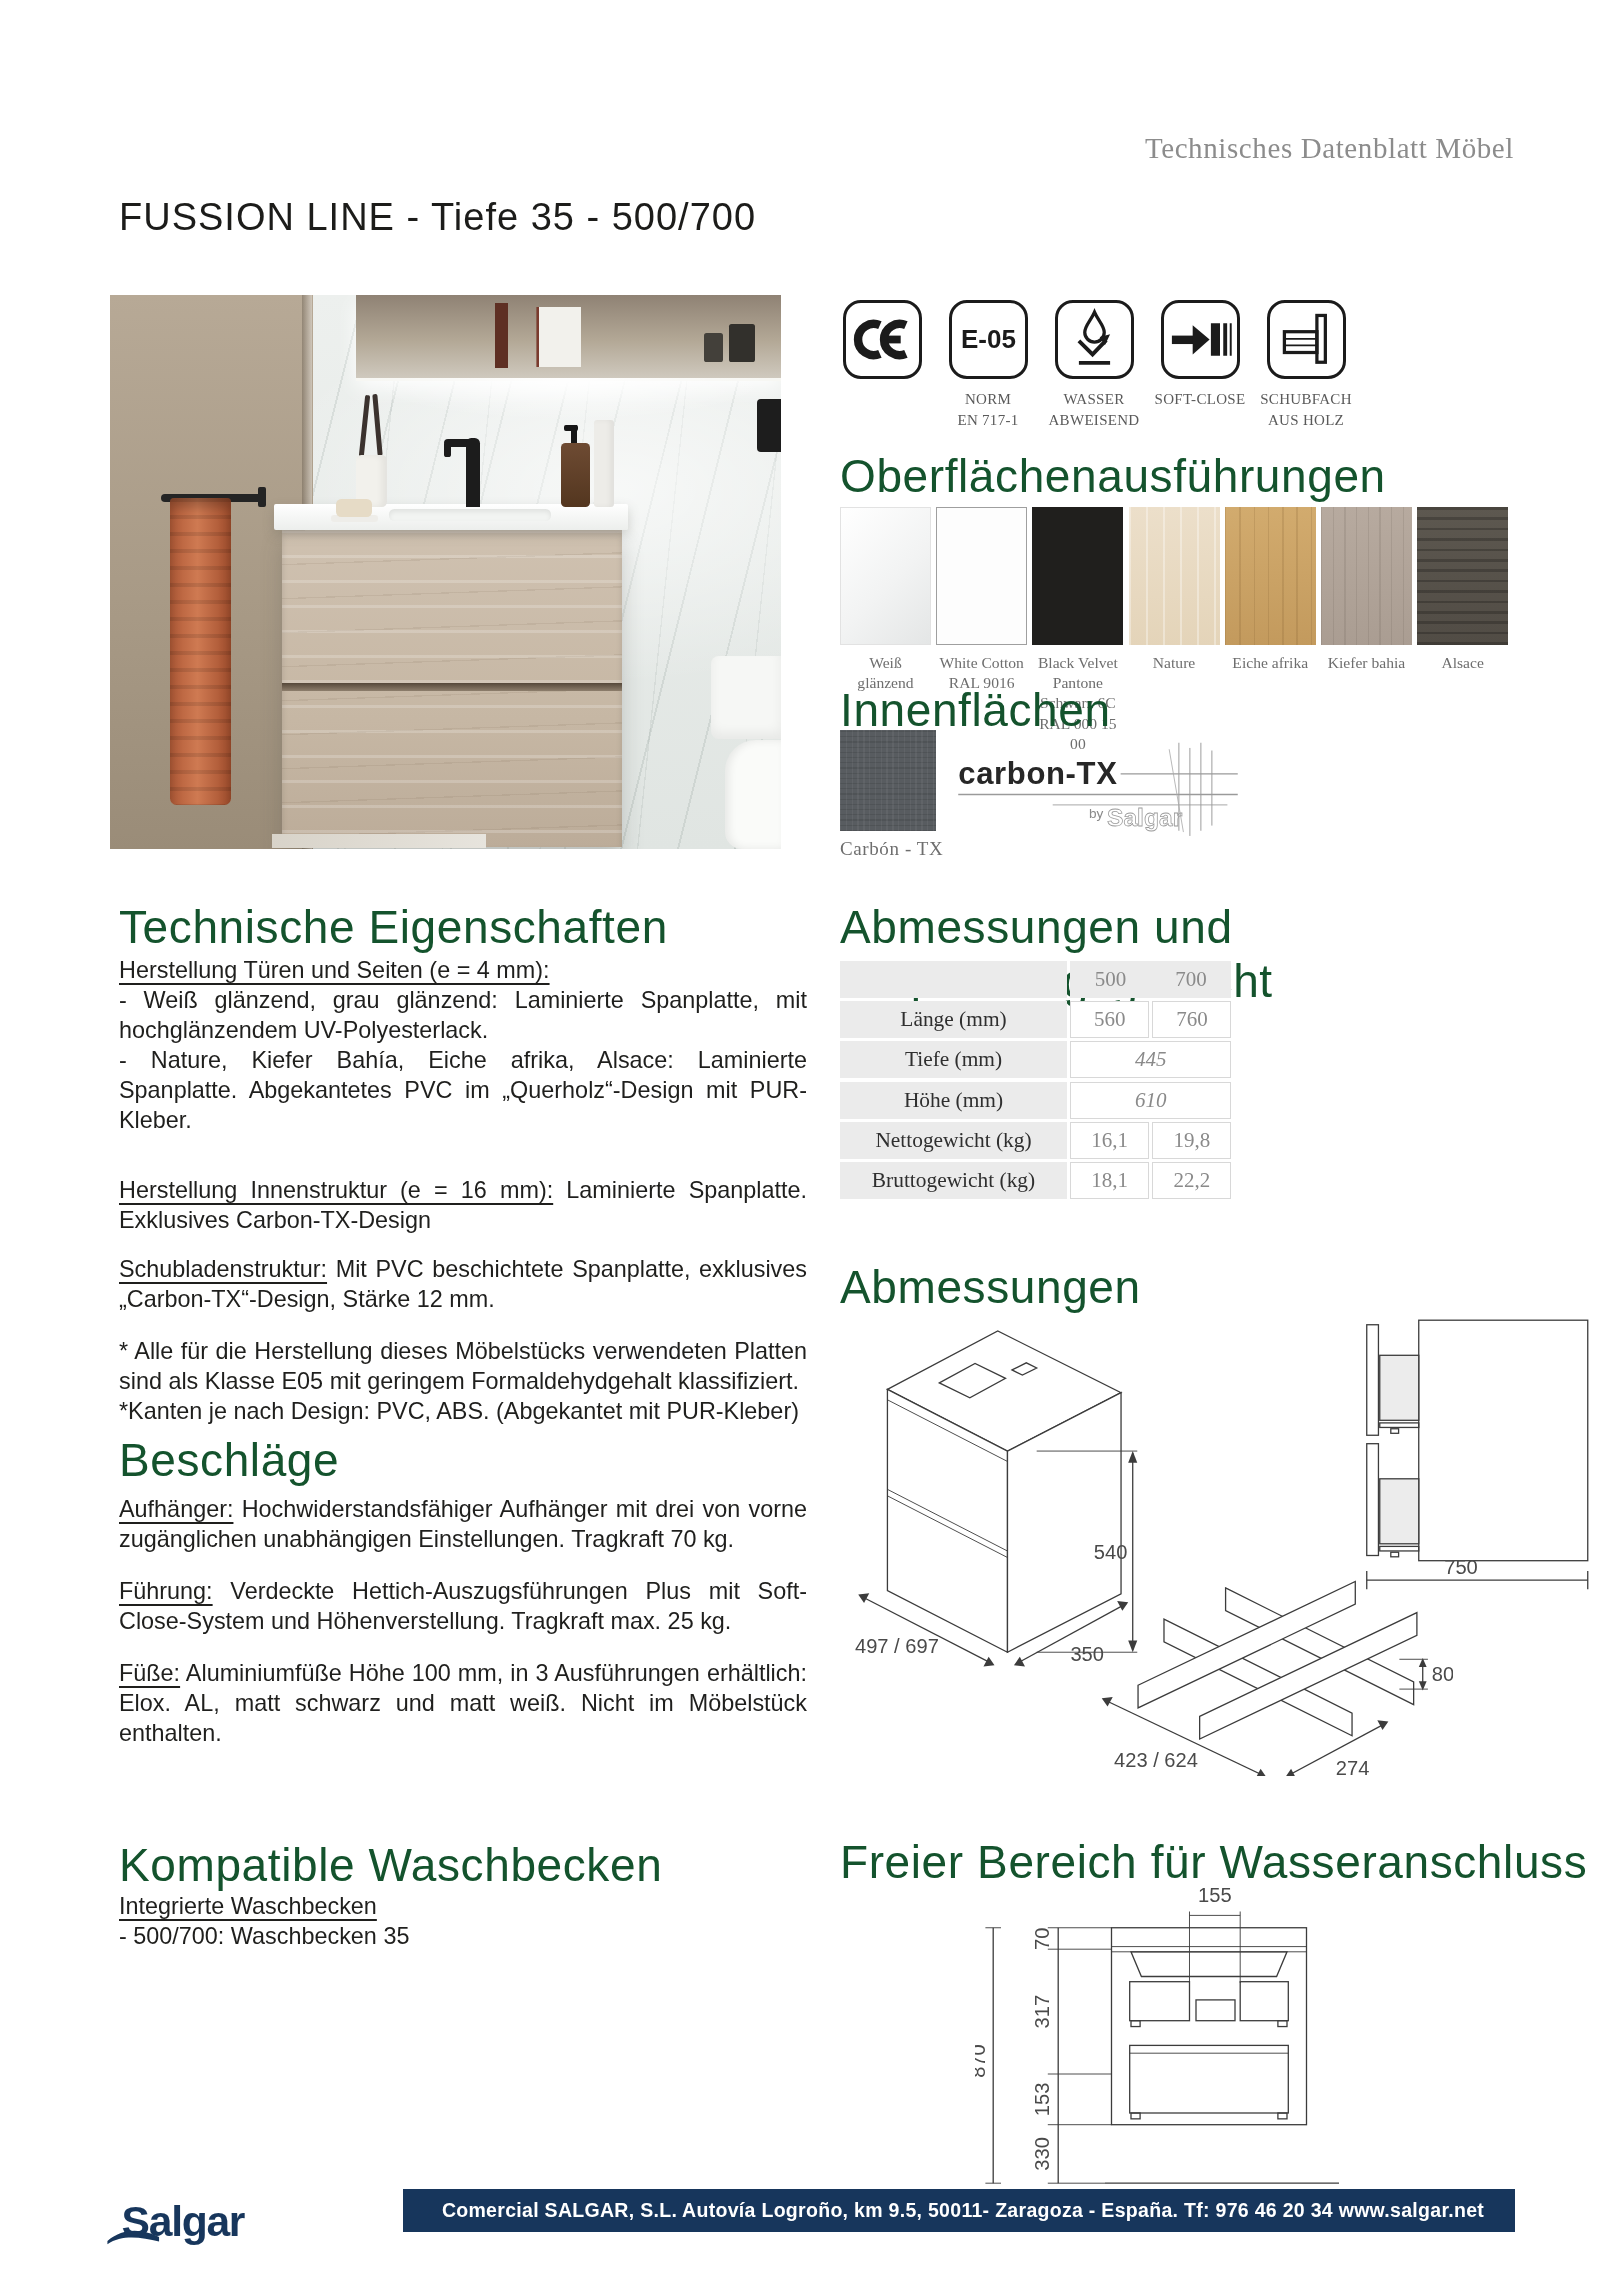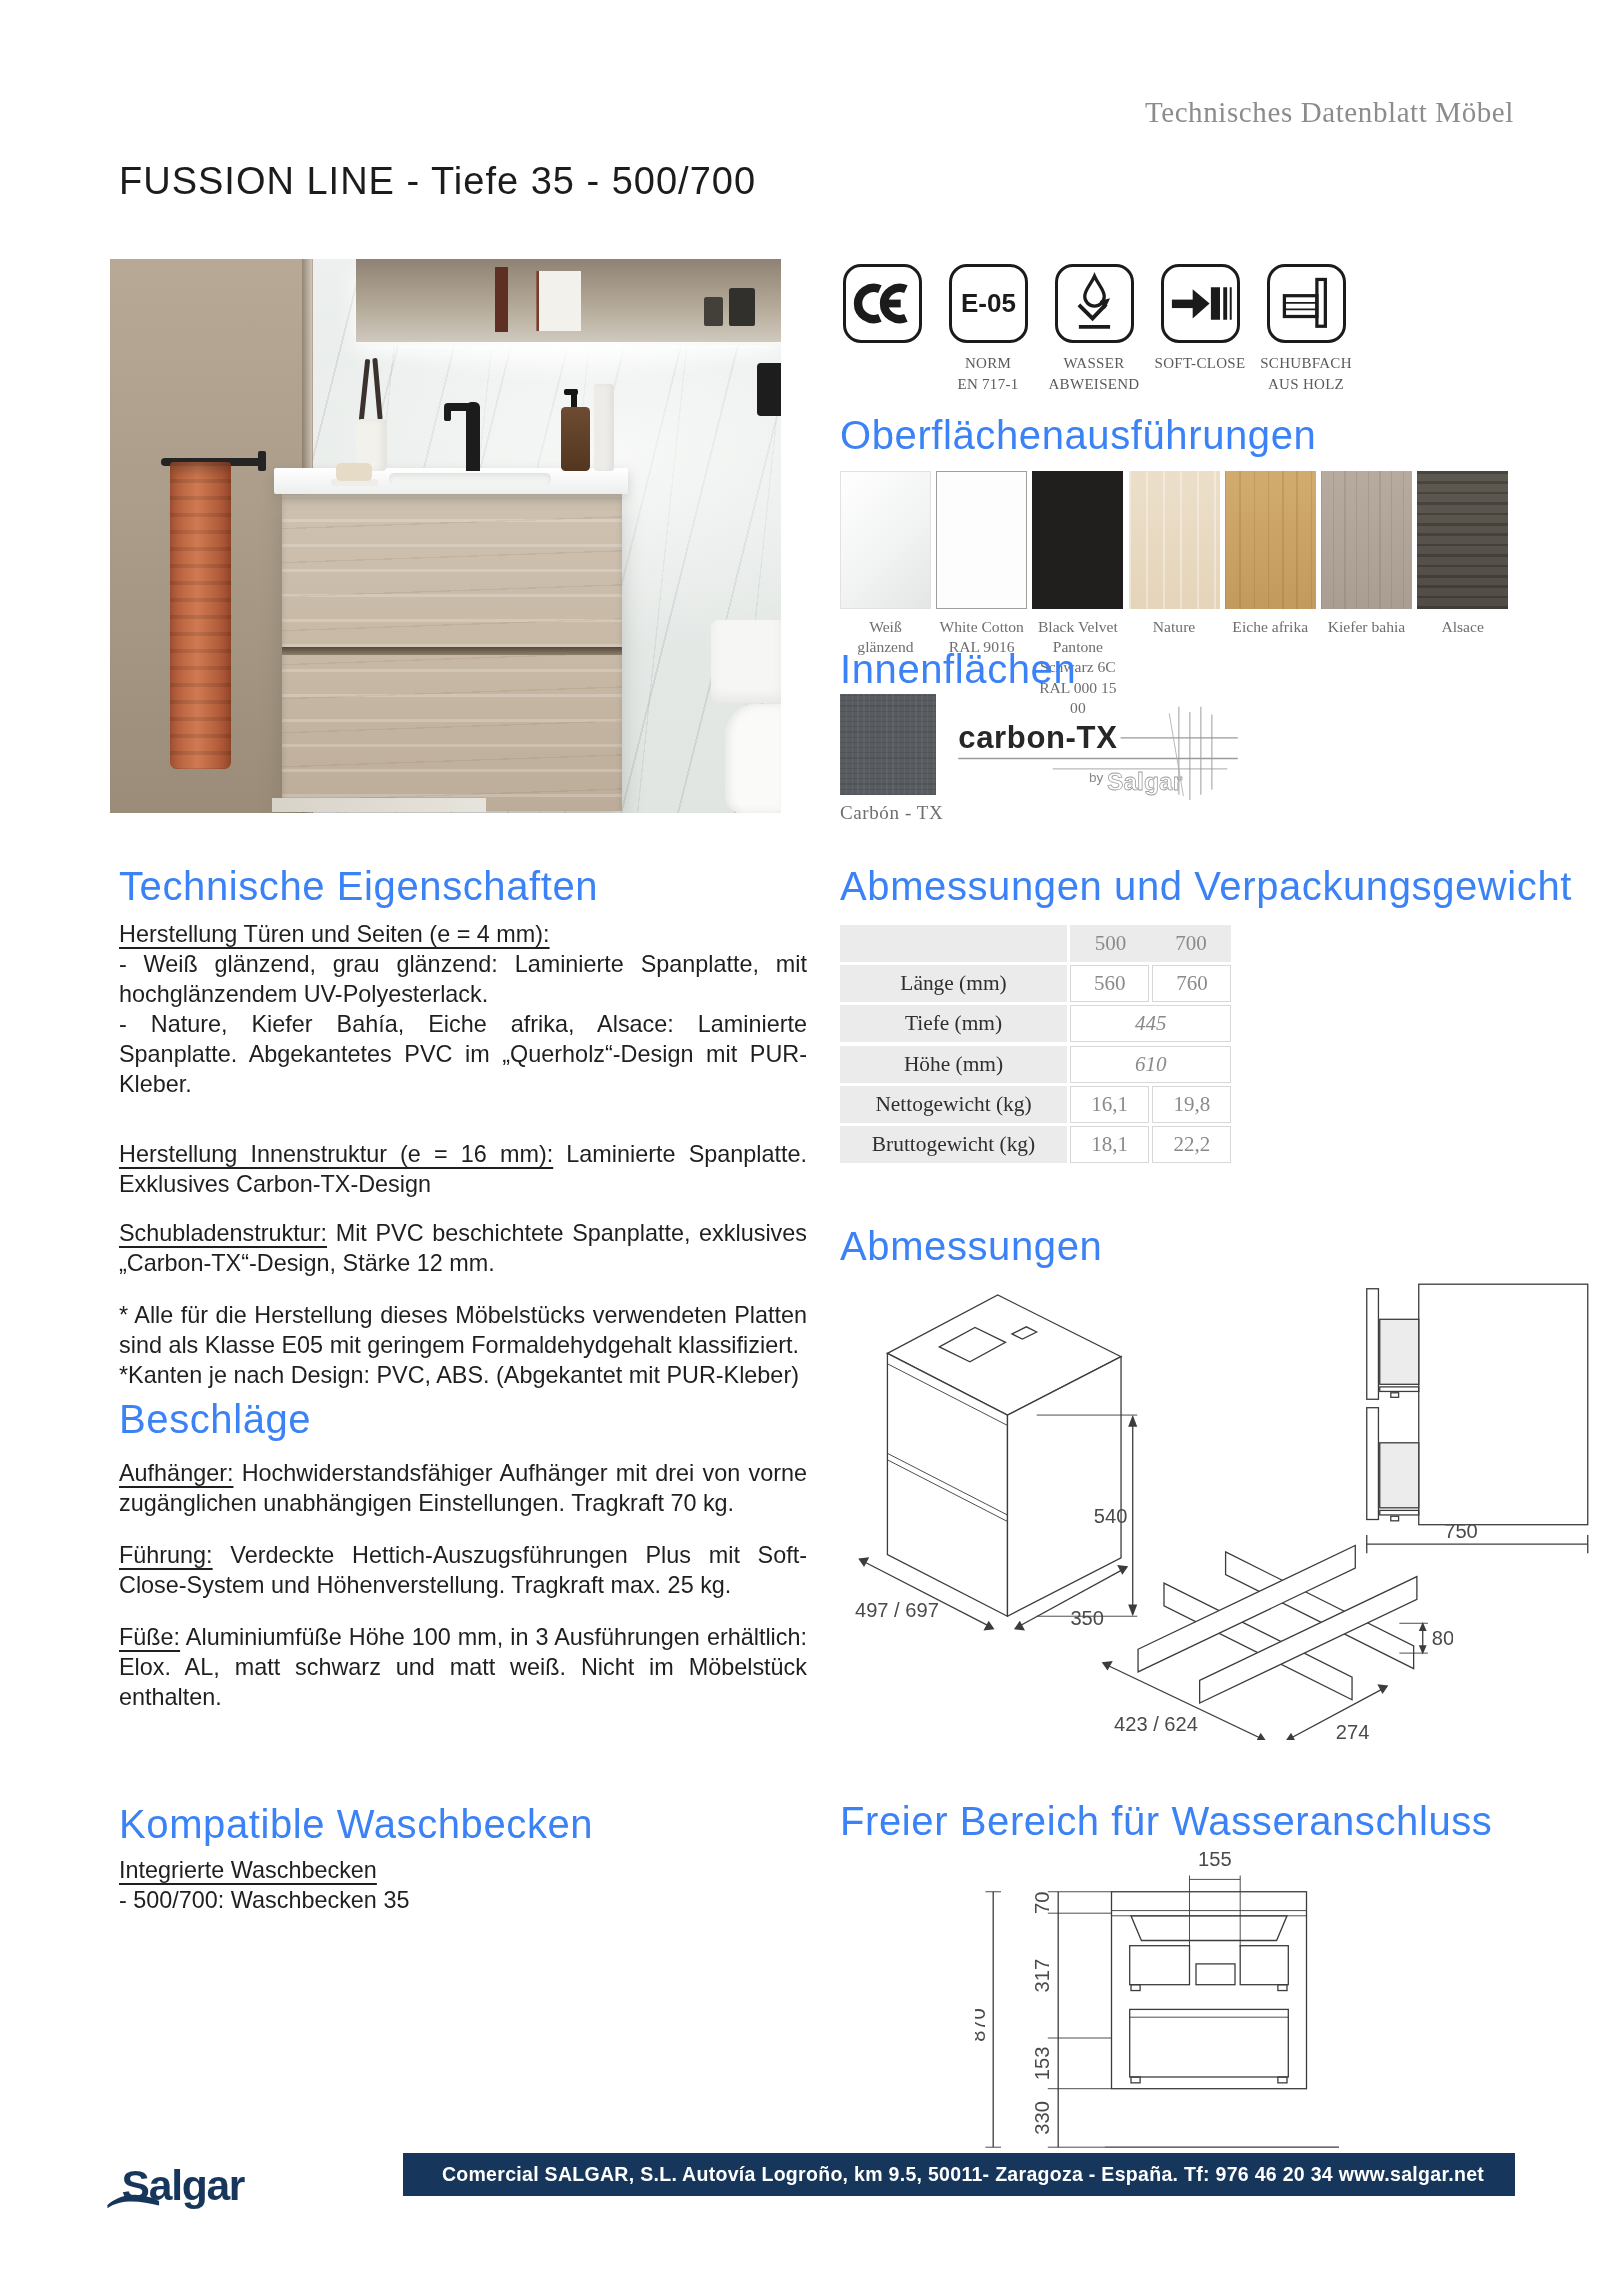--- a/index.html
+++ b/index.html
@@ -1,18 +1,18 @@
 <!DOCTYPE html>
 <html style="font-size:10.4px"><head>
 <meta charset="utf-8">
 <style>
   html,body{margin:0;padding:0;background:#ffffff;}
   .page{position:relative;width:1623px;height:2295px;background:#ffffff;overflow:hidden;
         font-family:"Liberation Sans",sans-serif;color:#1e1e1c;}
-  .abs{position:absolute;}
+  .abs{position:absolute;margin-top:36px;}
 
   
   .doc-type{top:96px;right:109px;font-family:"Liberation Serif",serif;font-size:29px;color:#8c8c8c;letter-spacing:0.6px;}
   .title{left:119px;top:160px;font-size:38px;font-weight:500;letter-spacing:1px;color:#1c1c1a;}
 
   
   .photo{left:110px;top:259px;width:671px;height:554px;overflow:hidden;background:#e9ecea;}
   .ph-marble{position:absolute;left:195px;top:0;right:0;bottom:0;
     background:
       radial-gradient(585px 325px at 65% 35%, rgba(255,255,255,.65), transparent 60%),
@@ -72,21 +72,21 @@
   
   .badges{left:829px;top:264px;display:flex;}
   .badge-wrap{width:106px;display:flex;flex-direction:column;align-items:center;}
   .badge{width:79px;height:79px;border:3.9px solid #1b1b1b;border-radius:18px;box-sizing:border-box;
          display:flex;align-items:center;justify-content:center;background:#fff;}
   .badge svg{width:65px;height:65px;}
   .badge-label{margin-top:10.4px;font-family:"Liberation Serif",serif;font-size:15px;color:#5a5a5a;
                text-align:center;line-height:1.35;white-space:pre-line;letter-spacing:0.3px;}
 
   
-  .h2{font-size:40px;font-weight:500;letter-spacing:0.6px;color:#3b82f6;}
+  .h2{font-size:46px;font-weight:500;letter-spacing:0.6px;color:#14532d;}
 
   
   .swatches{left:840px;top:471px;display:flex;gap:5.2px;}
   .sw-wrap{width:91px;display:flex;flex-direction:column;align-items:center;}
   .sw{width:91px;height:138px;}
   .sw-label{margin-top:7.8px;font-family:"Liberation Serif",serif;font-size:15.6px;color:#6e6e6e;
             text-align:center;line-height:1.3;white-space:pre-line;}
   .sw-weiss{background:linear-gradient(135deg,#ffffff 0%,#f2f3f3 55%,#e4e6e6 100%);border:0.6px solid #e2e2e2;box-sizing:border-box;}
   .sw-cotton{background:#fdfdfd;border:1.3px solid #9f9f9f;box-sizing:border-box;}
   .sw-black{background:#201f1d;}

